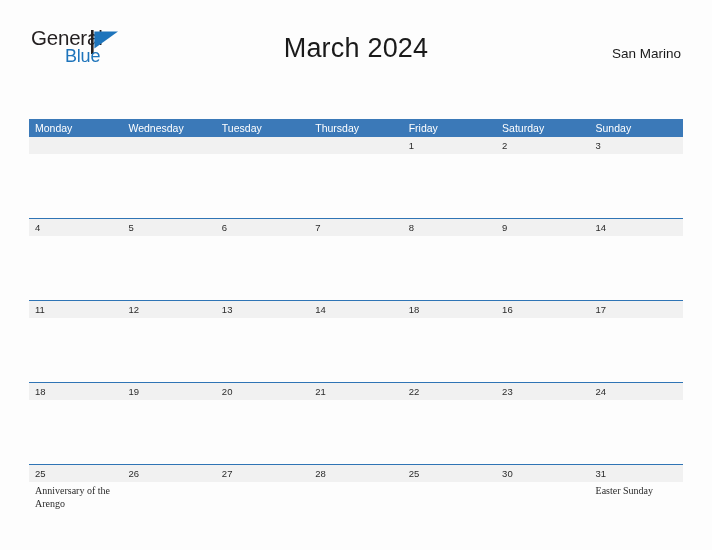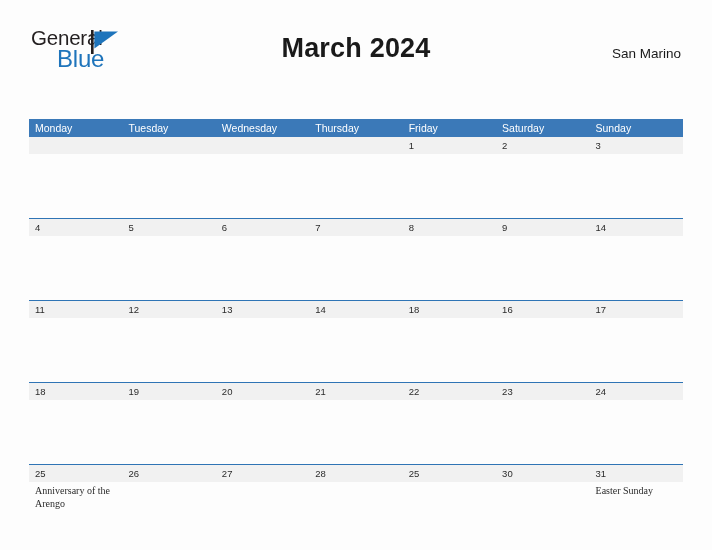--- a/index.html
+++ b/index.html
@@ -43,44 +43,44 @@
     position: absolute;
     left: 0;
     top: 0;
     font-size: 20.5px;
     letter-spacing: -0.2px;
     color: #231f20;
     font-family: "Liberation Sans", sans-serif;
   }
   .logo-blue {
     position: absolute;
-    left: 26px;
+    left: 34px;
     top: 19px;
-    font-size: 24px;
+    font-size: 18px;
     letter-spacing: -0.2px;
     color: #1e74bb;
     font-family: "Liberation Sans", sans-serif;
   }
   .logo-flag {
     position: absolute;
     left: 60px;
     top: 2px;
     width: 30px;
     height: 24px;
   }
   .logo-flag svg { display: block; }
 
   .cal-title {
     position: absolute;
     left: 0;
     right: 0;
     top: 33px;
     text-align: center;
     font-size: 27px;
-    font-weight: bold;
+    font-weight: normal;
     color: #1a1a1a;
     letter-spacing: 0.2px;
     font-family: "Liberation Sans", sans-serif;
   }
 
   .cal-region {
     position: absolute;
     right: 31px;
     top: 46px;
     font-size: 13.5px;
@@ -176,22 +176,22 @@
     </div>
 
     <div class="cal-title">March 2024</div>
 
     <div class="cal-region">San Marino</div>
   </div>
 
   <div class="calendar">
     <div class="weekdays" id="weekday-row">
         <div class="weekday">Monday</div>
+        <div class="weekday">Wednesday</div>
         <div class="weekday">Tuesday</div>
-        <div class="weekday">Wednesday</div>
         <div class="weekday">Thursday</div>
         <div class="weekday">Friday</div>
         <div class="weekday">Saturday</div>
         <div class="weekday">Sunday</div>
       </div>
     <div id="weeks-container">
         <div class="week">
           <div class="week-numbers">
             <div class="daynum empty"></div>
             <div class="daynum empty"></div>

